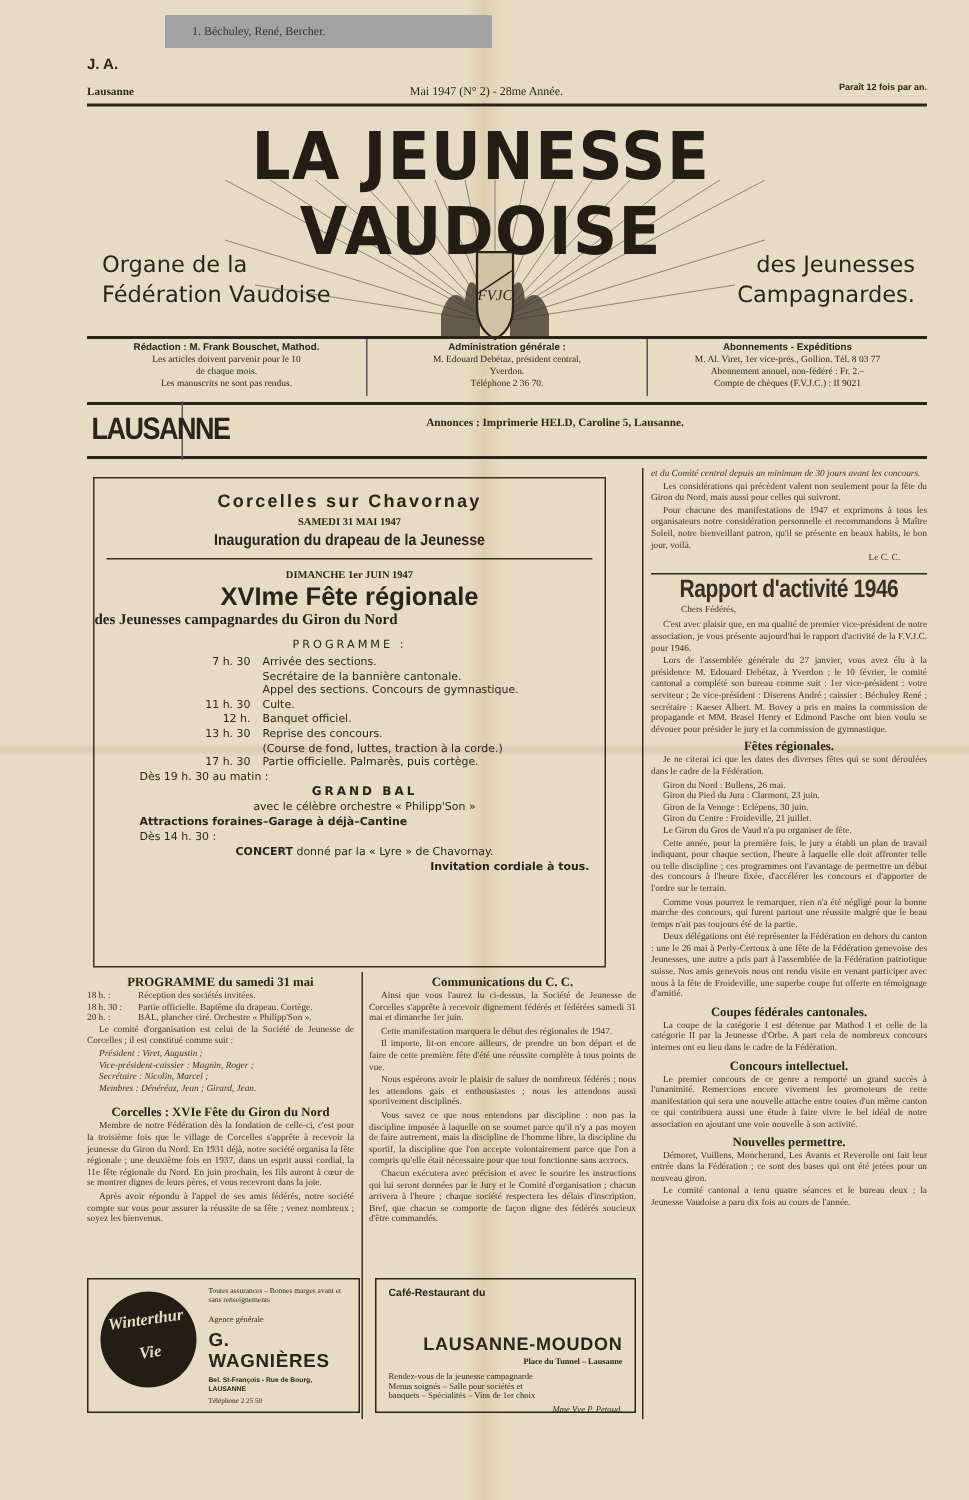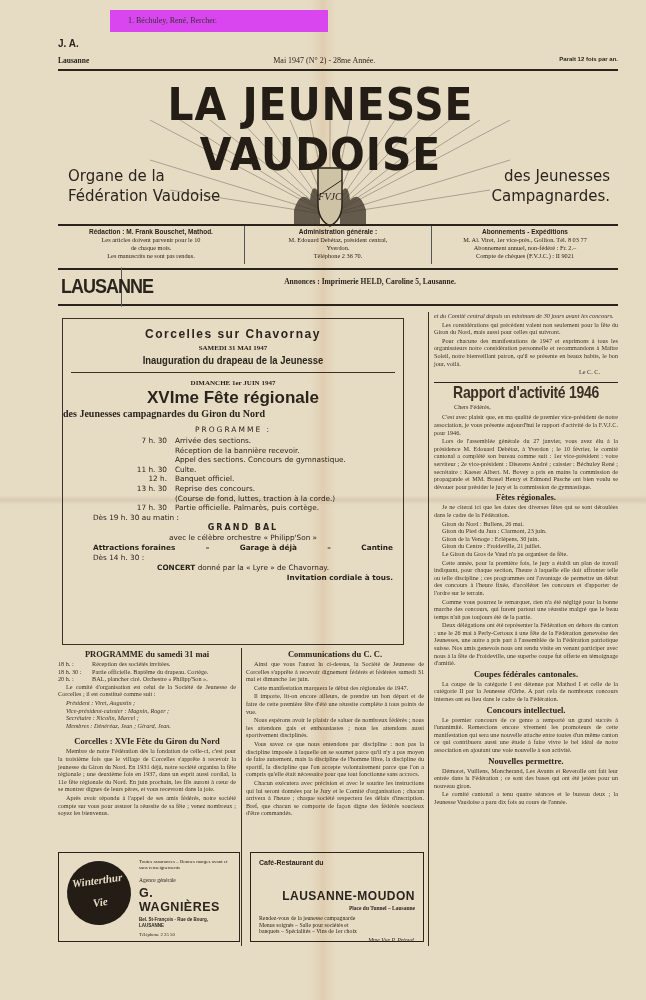--- a/index.html
+++ b/index.html
@@ -6,21 +6,21 @@
   body {
     width:646px; height:1000px; overflow:hidden; position:relative;
     background:#e6dcc4;
     background-image:
       linear-gradient(90deg, rgba(0,0,0,0) 0%, rgba(0,0,0,0) 48%, rgba(200,140,90,0.18) 50%, rgba(0,0,0,0) 52%, rgba(0,0,0,0) 100%),
       linear-gradient(180deg, rgba(0,0,0,0) 0%, rgba(0,0,0,0) 49.5%, rgba(120,90,60,0.12) 50%, rgba(0,0,0,0) 50.5%);
     font-family:"Liberation Serif", serif; color:#2b241c;
   }
   .abs { position:absolute; }
   .label-strip {
-    left:110px; top:10px; width:218px; height:22px; background:#d946ef;
+    left:110px; top:10px; width:218px; height:22px; background:#a3a3a3;
     font-size:8px; line-height:22px; padding-left:18px; box-sizing:border-box; color:#333;
   }
   .ja { left:58px; top:38px; font-family:"Liberation Sans", sans-serif; font-weight:bold; font-size:10px; }
   .topline { left:58px; top:56px; width:560px; font-size:7.5px; display:flex; justify-content:space-between; }
   .topline .mid { font-size:8px; }
   .topline b { font-family:"Liberation Sans", sans-serif; font-size:6px; }
   .rule { left:58px; width:560px; height:2px; background:#2b241c; }
   .masthead {
     left:62px; top:80px; width:556px; text-align:center;
     font-family:"DejaVu Sans", sans-serif; font-weight:bold; font-size:44px; letter-spacing:1px;
@@ -45,21 +45,21 @@
   .hr { height:1px; background:#3a3026; margin:6px 8px; }
   .t4 { text-align:center; font-family:"Liberation Sans", sans-serif; font-weight:bold; font-size:17px; margin-top:1px; }
   .t5 { font-size:10px; font-weight:bold; }
   .prog-title { text-align:center; font-family:"DejaVu Sans", sans-serif; font-size:7.5px; letter-spacing:2px; margin-top:6px; }
   .prog { font-family:"DejaVu Sans", sans-serif; font-size:7.3px; line-height:9.6px; margin-left:60px; margin-top:2px; }
   .prog .row { display:flex; }
   .prog .tm { width:44px; text-align:right; padding-right:8px; flex-shrink:0; }
   .body2 { font-family:"DejaVu Sans", sans-serif; font-size:7.3px; line-height:10px; margin:0 10px 0 30px; }
   .center { text-align:center; }
   .grand { text-align:center; font-family:"DejaVu Sans", sans-serif; font-weight:bold; font-size:8px; letter-spacing:2px; }
-  .flexrow { display:flex; justify-content:space-between; font-weight:bold; }
+  .flexrow { display:flex; justify-content:flex-start; font-weight:bold; }
   .right { text-align:right; }
   .col { font-size:6.2px; line-height:7.6px; text-align:justify; color:#3a3026; }
   .col h4 { margin:0; font-family:"Liberation Serif", serif; font-weight:bold; font-size:8.5px; text-align:center; line-height:12px; color:#2b241c; }
   .col p { margin:0 0 1px 0; text-indent:8px; }
   .col .blur { filter:blur(0.35px); }
   .col1 { left:58px; top:648px; width:178px; }
   .col2 { left:246px; top:648px; width:178px; }
   .col3 { left:434px; top:312px; width:184px; }
   .vline { width:1px; background:#3a3026; }
   .ad1 { left:58px; top:852px; width:180px; height:88px; border:1.5px solid #2b241c; }
@@ -161,21 +161,21 @@
   <div class="t4">XVIme Fête régionale</div>
   <div class="t5">des Jeunesses campagnardes du Giron du Nord</div>
   <div class="prog-title">PROGRAMME :</div>
   <div class="prog">
     <div class="row">
         <span class="tm">7 h. 30</span>
         <span>Arrivée des sections.</span>
       </div>
     <div class="row">
         <span class="tm"></span>
-        <span>Réception de la bannière recevoir.</span>
+        <span>Secrétaire de la bannière cantonale.</span>
       </div>
     <div class="row">
         <span class="tm"></span>
         <span>Appel des sections. Concours de gymnastique.</span>
       </div>
     <div class="row">
         <span class="tm">11 h. 30</span>
         <span>Culte.</span>
       </div>
     <div class="row">

